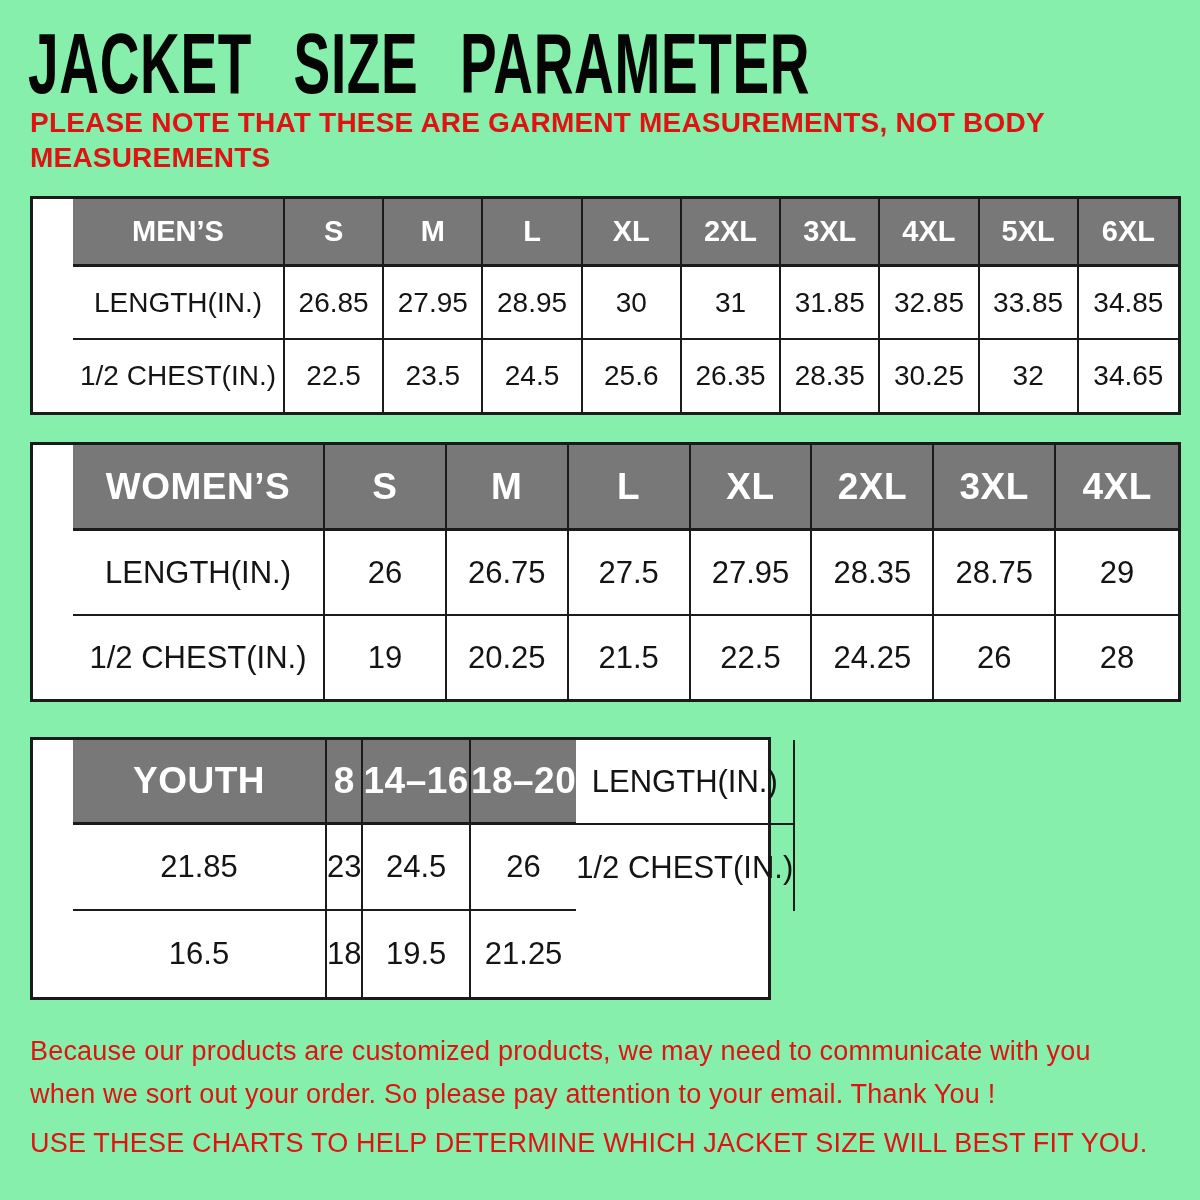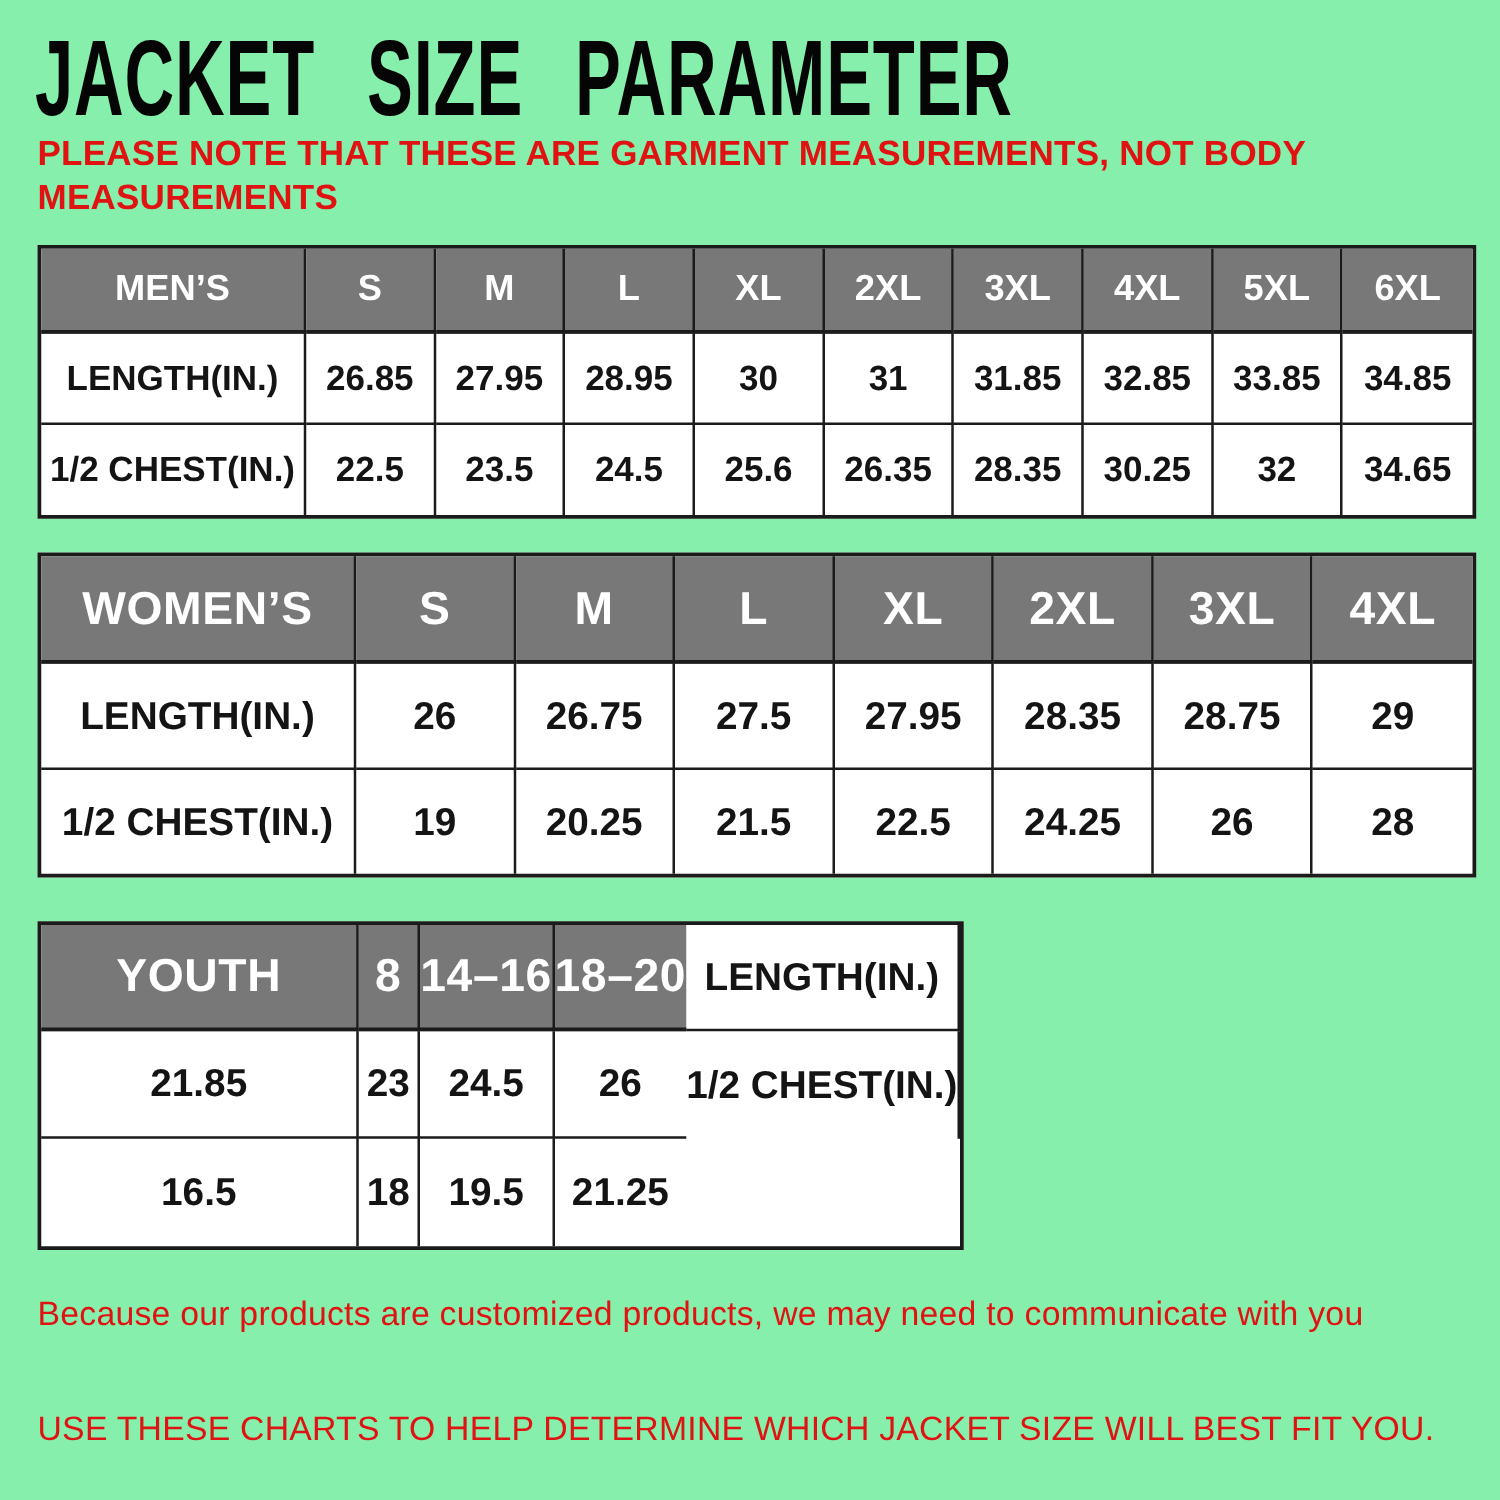--- a/index.html
+++ b/index.html
@@ -42,39 +42,40 @@
     font-weight: 700;
     line-height: 35px;
     letter-spacing: 0.2px;
   }
   .tbl {
     position: absolute;
     left: 30px;
     display: grid;
     border: 3px solid var(--border);
     background: #ffffff;
+    padding-left: 40px;
   }
   .t-mens   { top: 196px; width: 1151px; grid-template-columns: 212px repeat(9, 1fr); grid-template-rows: 68px 73px 72px; }
   .t-womens { top: 442px; width: 1151px; grid-template-columns: 252px repeat(7, 1fr); grid-template-rows: 86px 85px 83px; text-align: right; }
   .t-youth  { top: 737px; width: 741px;  grid-template-columns: 254px repeat(4, 1fr); grid-template-rows: 85px 86px 86px; }
   .cell {
     display: flex;
     align-items: center;
     justify-content: center;
     border-right: 2px solid var(--border);
     border-bottom: 2px solid var(--border);
     white-space: nowrap;
   }
   .hc {
     background: var(--gray);
     color: #ffffff;
     font-weight: 700;
     border-bottom-width: 3px;
   }
-  .lc, .dc { color: #141414; font-weight: 700; }
+  .lc, .dc { color: #141414; font-weight: 400; }
   .last-c { border-right: none; }
   .last-r { border-bottom: none; }
   .t-mens .hc { font-size: 29px; }
   .t-mens .lc, .t-mens .dc { font-size: 28px; }
   .t-womens .hc, .t-youth .hc { font-size: 37px; letter-spacing: 0.5px; }
   .t-womens .lc, .t-womens .dc, .t-youth .lc, .t-youth .dc { font-size: 31px; }
   .footer {
     position: absolute;
     left: 30px;
     top: 1030px;
@@ -175,16 +176,17 @@
       <div class="cell dc last-c">26</div>
       <div class="cell lc last-r">1/2 CHEST(IN.)</div>
       <div class="cell dc last-r">16.5</div>
       <div class="cell dc last-r">18</div>
       <div class="cell dc last-r">19.5</div>
       <div class="cell dc last-c last-r">21.25</div>
     </section>
 
   <div class="footer">
     <div>Because our products are customized products, we may need to communicate with you</div>
+    <div>when we sort out your order. So please pay attention to your email. Thank You !</div>
   </div>
 
   <div class="footer-caps">USE THESE CHARTS TO HELP DETERMINE WHICH JACKET SIZE WILL BEST FIT YOU.</div>
 </div>
 
 </body></html>

